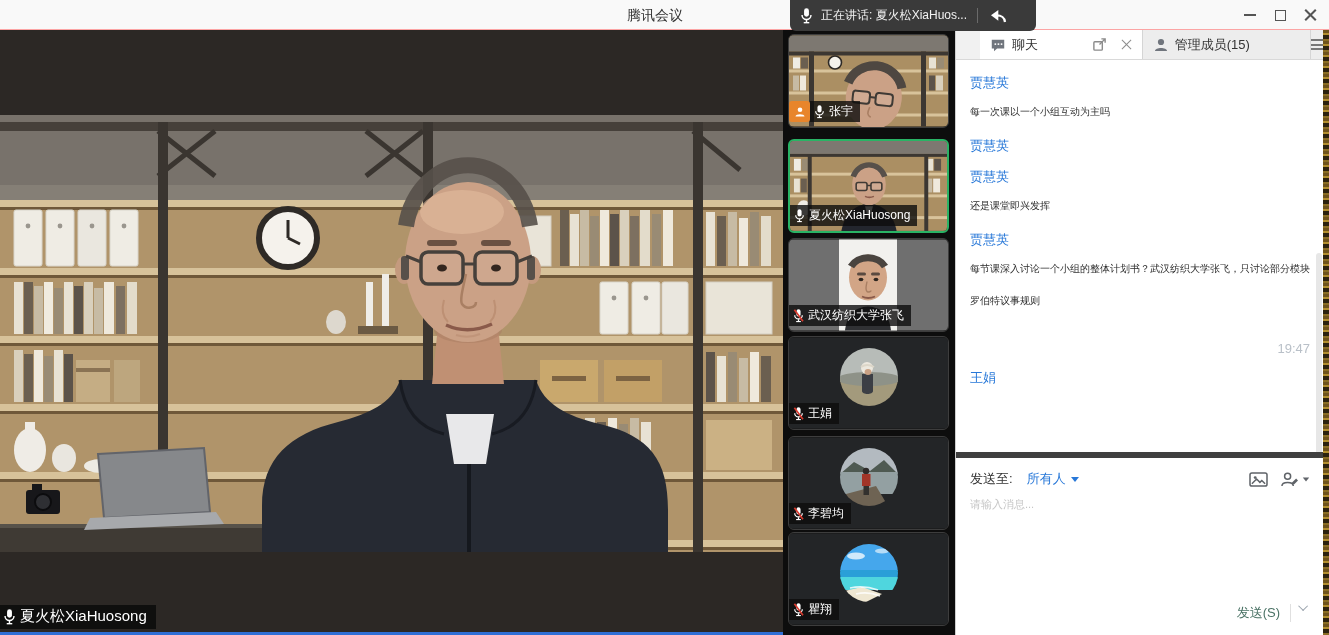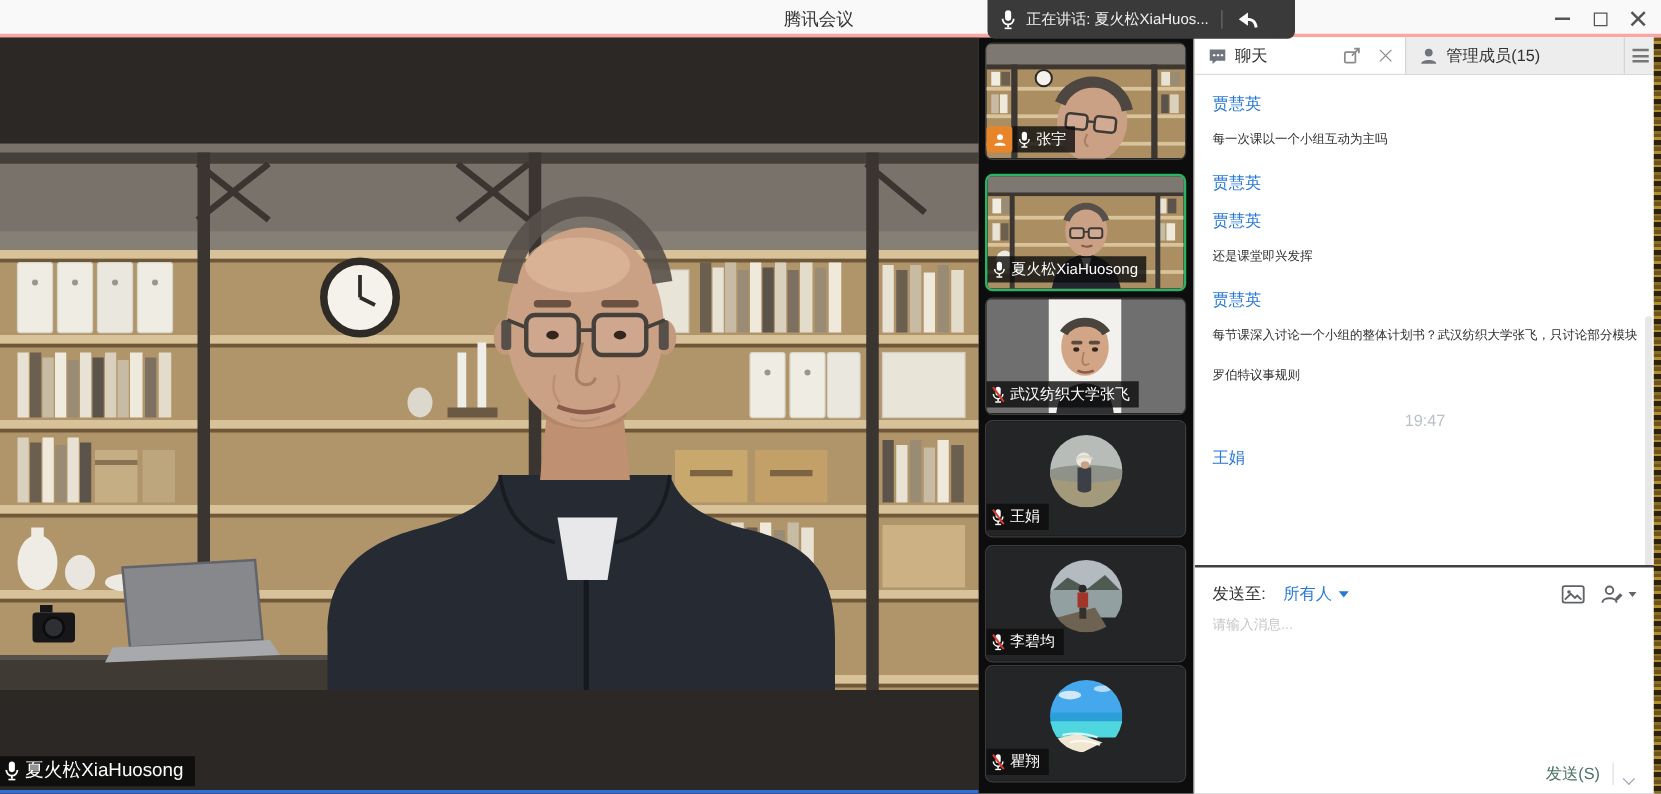--- a/index.html
+++ b/index.html
@@ -1,20 +1,20 @@
 <!DOCTYPE html>
 <html><head>
 <meta charset="utf-8">
 <style>
   html,body{margin:0;padding:0;background:#222;}
   *{box-sizing:border-box;font-family:"Liberation Sans",sans-serif;}
   .win{position:relative;width:1329px;height:635px;background:#fff;overflow:hidden;}
 
   
-  .titlebar{position:absolute;left:0;top:0;width:1329px;height:30px;background:#f9f9f9;border-bottom:3px solid #fca5a5;}
+  .titlebar{position:absolute;left:0;top:0;width:1329px;height:30px;background:#f9f9f9;border-bottom:1px solid #fca5a5;}
   .title{position:absolute;left:560px;top:0;width:190px;height:30px;line-height:30px;text-align:center;font-size:14px;color:#333;}
   .winbtns{position:absolute;right:4px;top:0;height:30px;display:flex;align-items:center;}
   .wb{width:30px;height:28px;display:flex;align-items:center;justify-content:center;cursor:pointer;}
   .ic-min{width:12px;height:0;border-top:2px solid #555;}
   .ic-max{width:11px;height:11px;border:1.5px solid #555;}
   .ic-close{position:relative;width:13px;height:13px;}
   .ic-close i{position:absolute;left:-1px;top:5.5px;width:15px;height:0;border-top:2px solid #555;}
   .ic-close i:first-child{transform:rotate(45deg);} .ic-close i:last-child{transform:rotate(-45deg);}
 
   
@@ -37,51 +37,51 @@
   .t4{top:306px;} .t5{top:406px;} .t6{top:502px;}
   .trow{position:absolute;left:0;bottom:5px;display:flex;align-items:stretch;}
   .host{width:21px;height:21px;background:#e8852b;border-radius:3px;display:flex;align-items:center;justify-content:center;color:#fff;}
   .host svg{width:12px;height:12px;}
   .tlabel{display:flex;align-items:center;gap:4px;background:rgba(12,12,12,.8);color:#fff;font-size:12px;padding:2px 7px 2px 4px;}
   .tlabel .mic{width:11px;height:15px;}
   .avatar{position:absolute;left:51px;top:11px;width:58px;height:58px;border-radius:50%;overflow:hidden;}
 
   
   .chat{position:absolute;left:955px;top:30px;width:368px;height:605px;background:#fff;border-left:1px solid #cfcfcf;}
-  .tabs{position:absolute;left:0;top:0;width:368px;height:30px;background:#f1f1f1;border-bottom:1px solid #d9d9d9;display:flex;}
+  .tabs{position:absolute;left:0;top:0;width:368px;height:30px;background:#f1f1f1;border-bottom:1px solid #d9d9d9;display:flex;padding-left:24px;}
   .tab{display:flex;align-items:center;gap:6px;font-size:13px;color:#333;padding:0 10px;cursor:pointer;}
   .tab.active{width:168px;background:#fff;}
   .tab.members{width:176px;background:#ededed;border-left:1px solid #d5d5d5;border-right:1px solid #d5d5d5;}
   .tab-ic{margin-left:auto;display:flex;align-items:center;cursor:pointer;}
   .tab-ic.x{position:relative;width:11px;height:11px;margin-left:8px;}
   .tab-ic.x i{position:absolute;left:-1px;top:4.5px;width:13px;border-top:1.6px solid #8b8b8b;}
   .tab-ic.x i:first-child{transform:rotate(45deg);} .tab-ic.x i:last-child{transform:rotate(-45deg);}
   .tab-menu{flex:1;background:#ededed;display:flex;align-items:center;justify-content:center;cursor:pointer;}
   .ic-menu i{display:block;width:13px;border-top:2px solid #777;margin:2.5px 0;}
   .tab svg.ticon{width:16px;height:16px;color:#70757d;}
 
   .msgs{position:absolute;left:0;top:30px;width:368px;height:392px;padding:8px 14px 0 14px;overflow:hidden;}
   .mname{color:#2878d8;font-size:13px;margin-top:13px;}
   .mname:first-child{margin-top:6px;}
   .mtext{color:#2e2e2e;font-size:10px;line-height:25px;margin-top:7px;}
-  .mtime{text-align:center;color:#b9c0c8;font-size:13px;margin:16px 0 2px 0;}
+  .mtime{text-align:right;color:#b9c0c8;font-size:13px;margin:28px 0 2px 0;}
   .scrollthumb{position:absolute;right:1px;top:223px;width:6px;height:372px;background:#e7e7e7;border-radius:3px;cursor:pointer;}
 
-  .composer{position:absolute;left:0;top:422px;width:368px;height:183px;border-top:2px solid #404040;background:#fff;}
+  .composer{position:absolute;left:0;top:422px;width:368px;height:183px;border-top:6px solid #404040;background:#fff;}
   .crow{display:flex;align-items:center;padding:12px 14px 0 14px;font-size:13px;}
   .sendto{color:#333;}
   .target{color:#2878d8;margin-left:14px;display:flex;align-items:center;gap:5px;cursor:pointer;}
   .tri{width:0;height:0;border-left:4px solid transparent;border-right:4px solid transparent;border-top:5px solid #2878d8;display:inline-block;}
   .tri.gray{border-top-color:#61656b;transform:scale(.8);}
   .cicons{margin-left:auto;display:flex;align-items:center;gap:12px;}
   .cicons svg{width:19px;height:17px;color:#5f6368;cursor:pointer;}
   .permwrap{display:flex;align-items:center;gap:3px;cursor:pointer;}
   .cinput{display:block;width:330px;margin:10px 14px;border:none;outline:none;font-size:11px;color:#333;padding:0;background:transparent;}
   .cinput::placeholder{color:#c6c6c6;}
-  .sendgroup{position:absolute;right:8px;bottom:7px;display:flex;align-items:flex-end;height:24px;}
+  .sendgroup{position:absolute;right:8px;bottom:7px;display:flex;align-items:flex-start;height:24px;}
   .sendbtn{color:#4a7265;font-size:13px;padding:0 10px;cursor:pointer;}
   .vsep2{width:1px;height:18px;background:#e0e0e0;}
   .chev{width:7px;height:7px;border-left:1.6px solid #9aa3ad;border-bottom:1.6px solid #9aa3ad;transform:rotate(-45deg) translateY(-2px);display:inline-block;margin:0 8px 0 10px;cursor:pointer;}
 
   
   .paper{position:absolute;left:1323px;top:30px;width:6px;height:605px;
     background:repeating-linear-gradient(180deg,#6e531c 0 3px,#b28e2e 3px 5px,#2c220e 5px 9px,#8a6d24 9px 11px);}
   .hiddendefs{position:absolute;width:0;height:0;overflow:hidden;}
 </style>
 </head>

